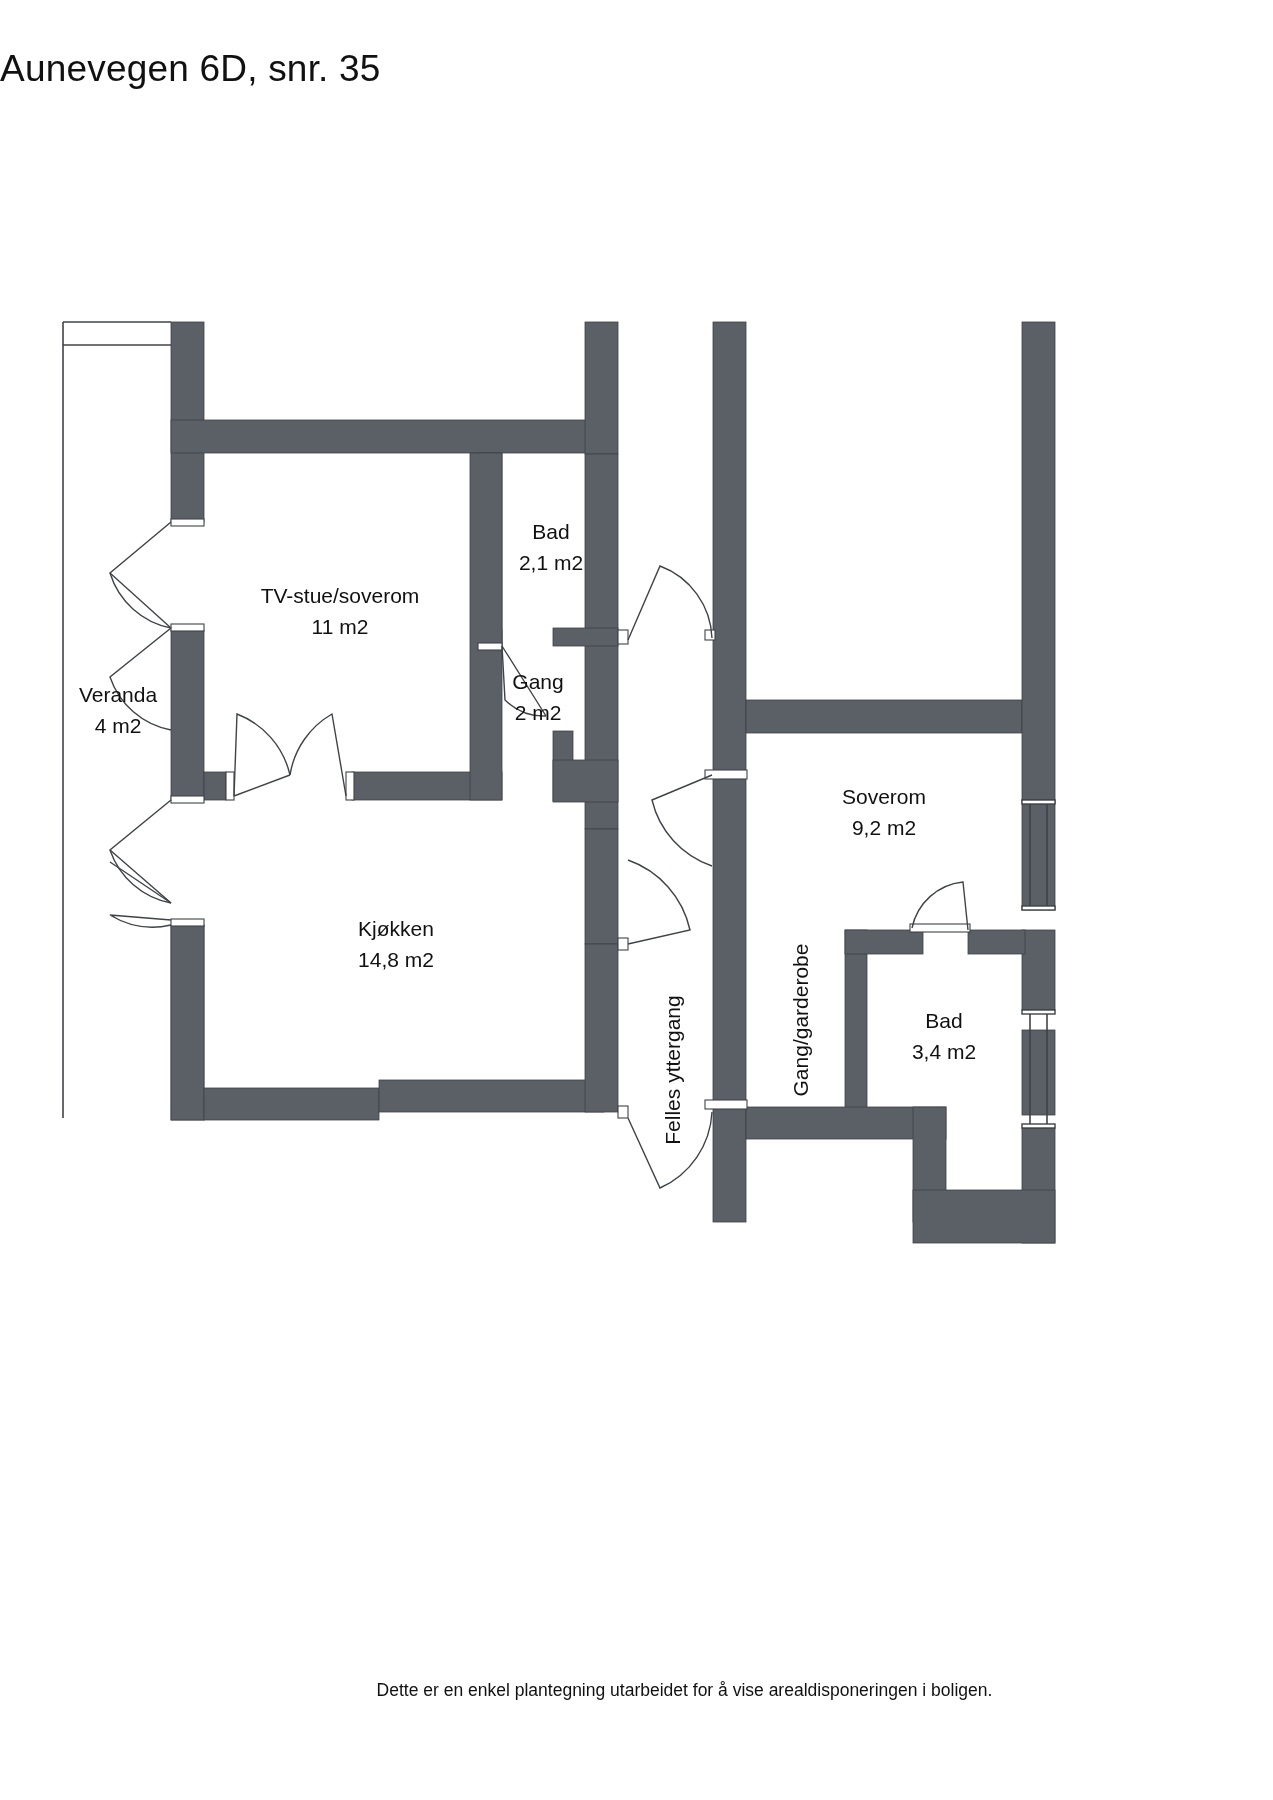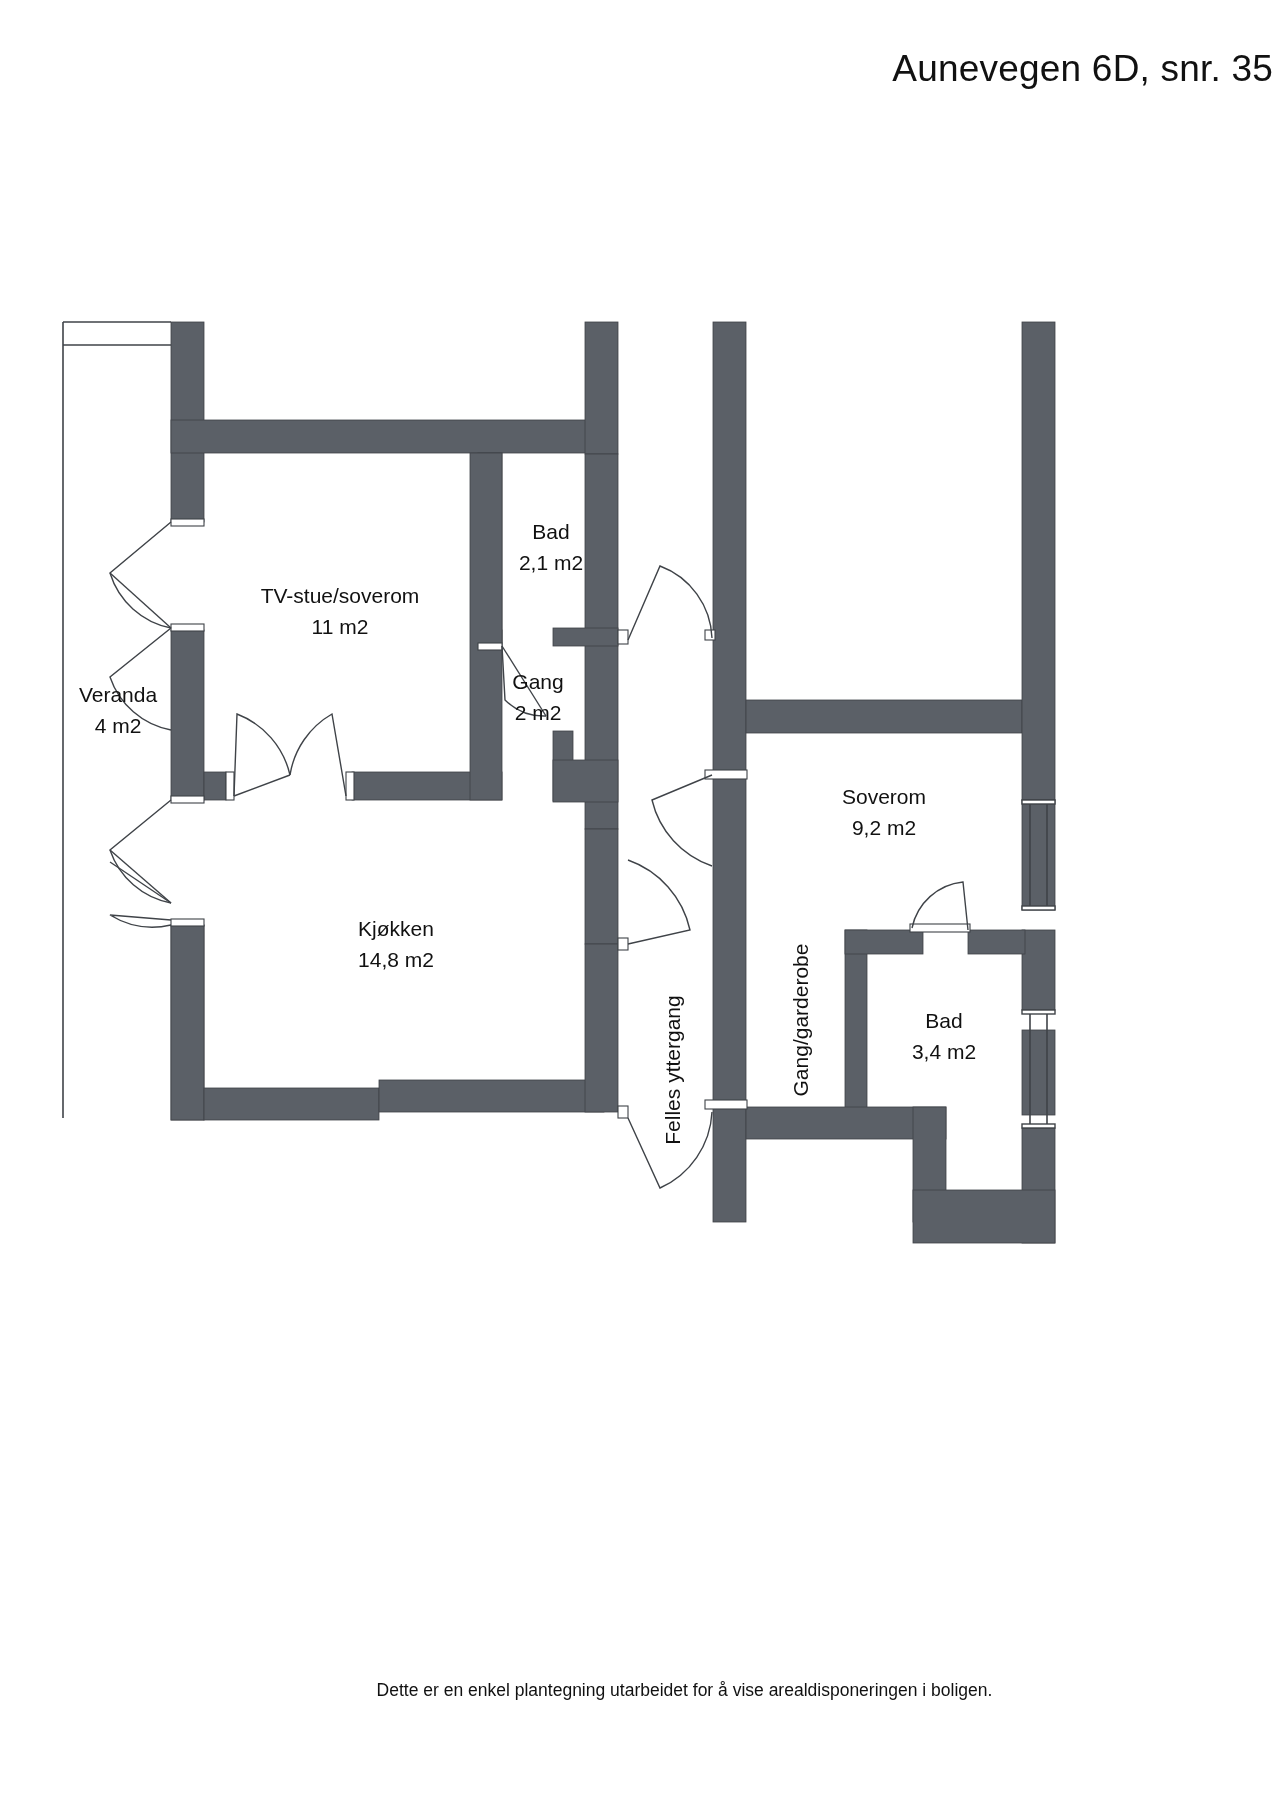--- a/index.html
+++ b/index.html
@@ -13,21 +13,21 @@
     position: relative;
     font-family: "Liberation Sans", sans-serif;
     color: #000000;
     overflow: hidden;
   }
   #page-title {
     position: absolute;
     top: 48px;
     left: 0;
     width: 1273px;
-    text-align: right;
+    text-align: left;
     font-size: 37px;
     font-weight: 400;
     letter-spacing: 0.2px;
     color: #111111;
   }
   #floorplan {
     position: absolute;
     top: 0;
     left: 0;
     width: 1273px;

